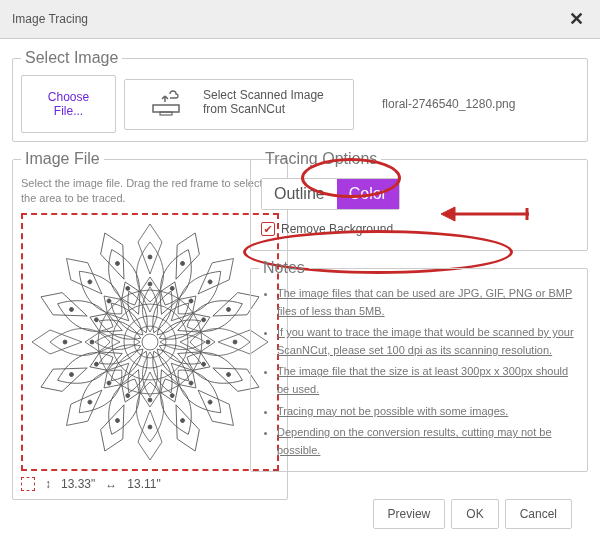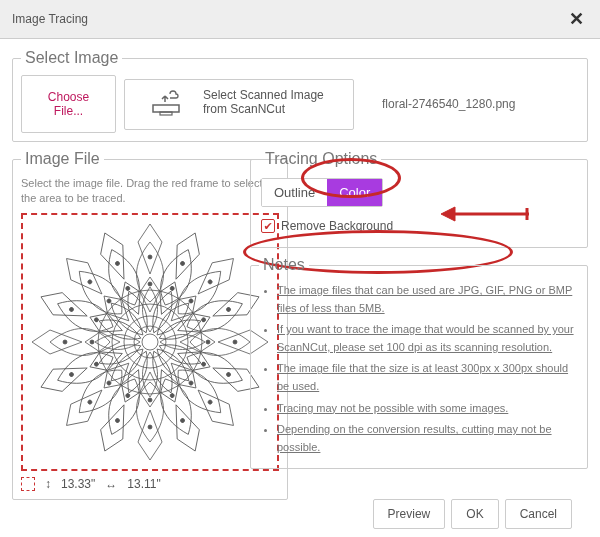--- a/index.html
+++ b/index.html
@@ -50,21 +50,21 @@
   .select-image-row {
     display: flex;
     align-items: center;
     gap: 8px;
   }
   .choose-file-btn {
     border: 1px solid #ccc;
     background: #fff;
     padding: 14px 10px;
     font-size: 12px;
-    color: #be185d;
+    color: #6d28d9;
     cursor: pointer;
     border-radius: 2px;
     width: 95px;
   }
   .scanncut-box {
     border: 1px solid #ccc;
     border-radius: 2px;
     padding: 8px 22px;
     display: flex;
     align-items: flex-start;
@@ -117,21 +117,21 @@
   .tracing-options {
     padding: 10px 10px 14px 10px;
   }
   .tabs {
     display: inline-flex;
     border: 1px solid #ccc;
     border-radius: 2px;
   }
   .tab {
     padding: 6px 12px;
-    font-size: 13px;
+    font-size: 16px;
     border: none;
     background: #fff;
     color: #555;
     cursor: pointer;
   }
   .tab.active {
     background: #a83be0;
     color: #fff;
   }
   .option-row {

